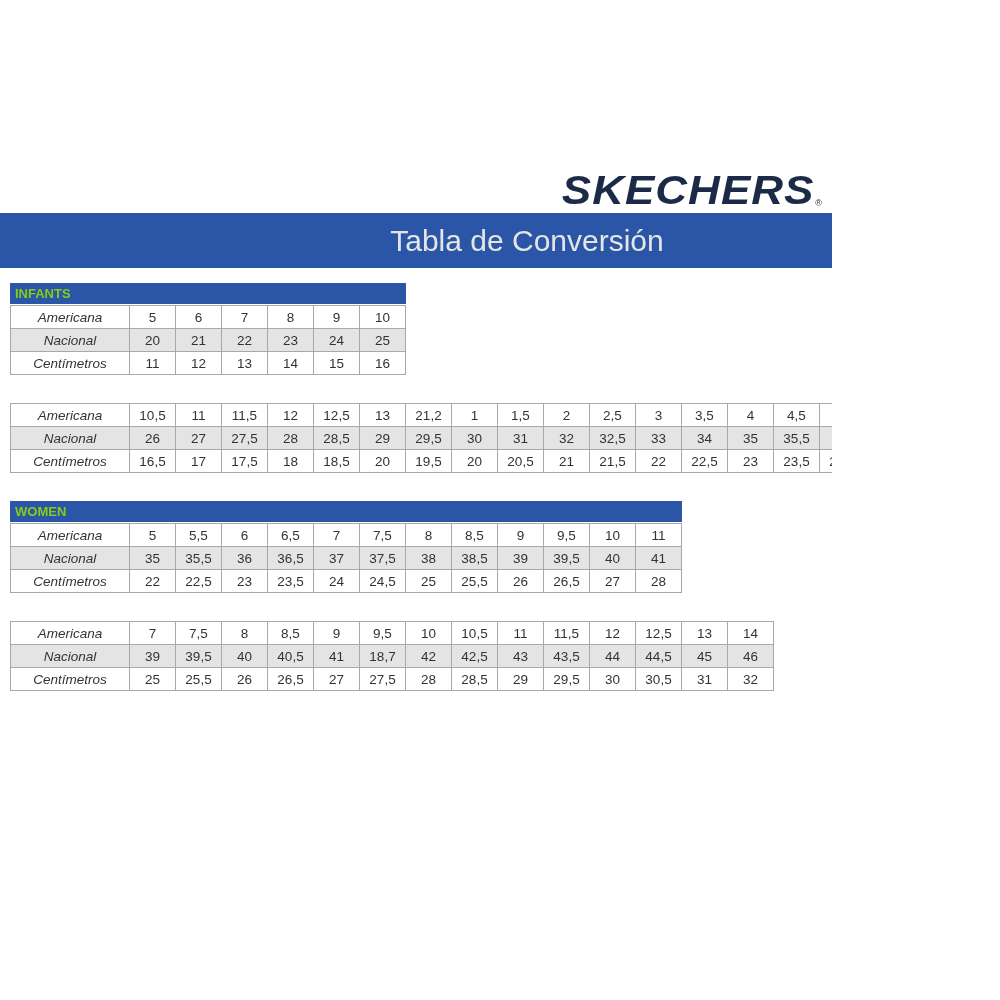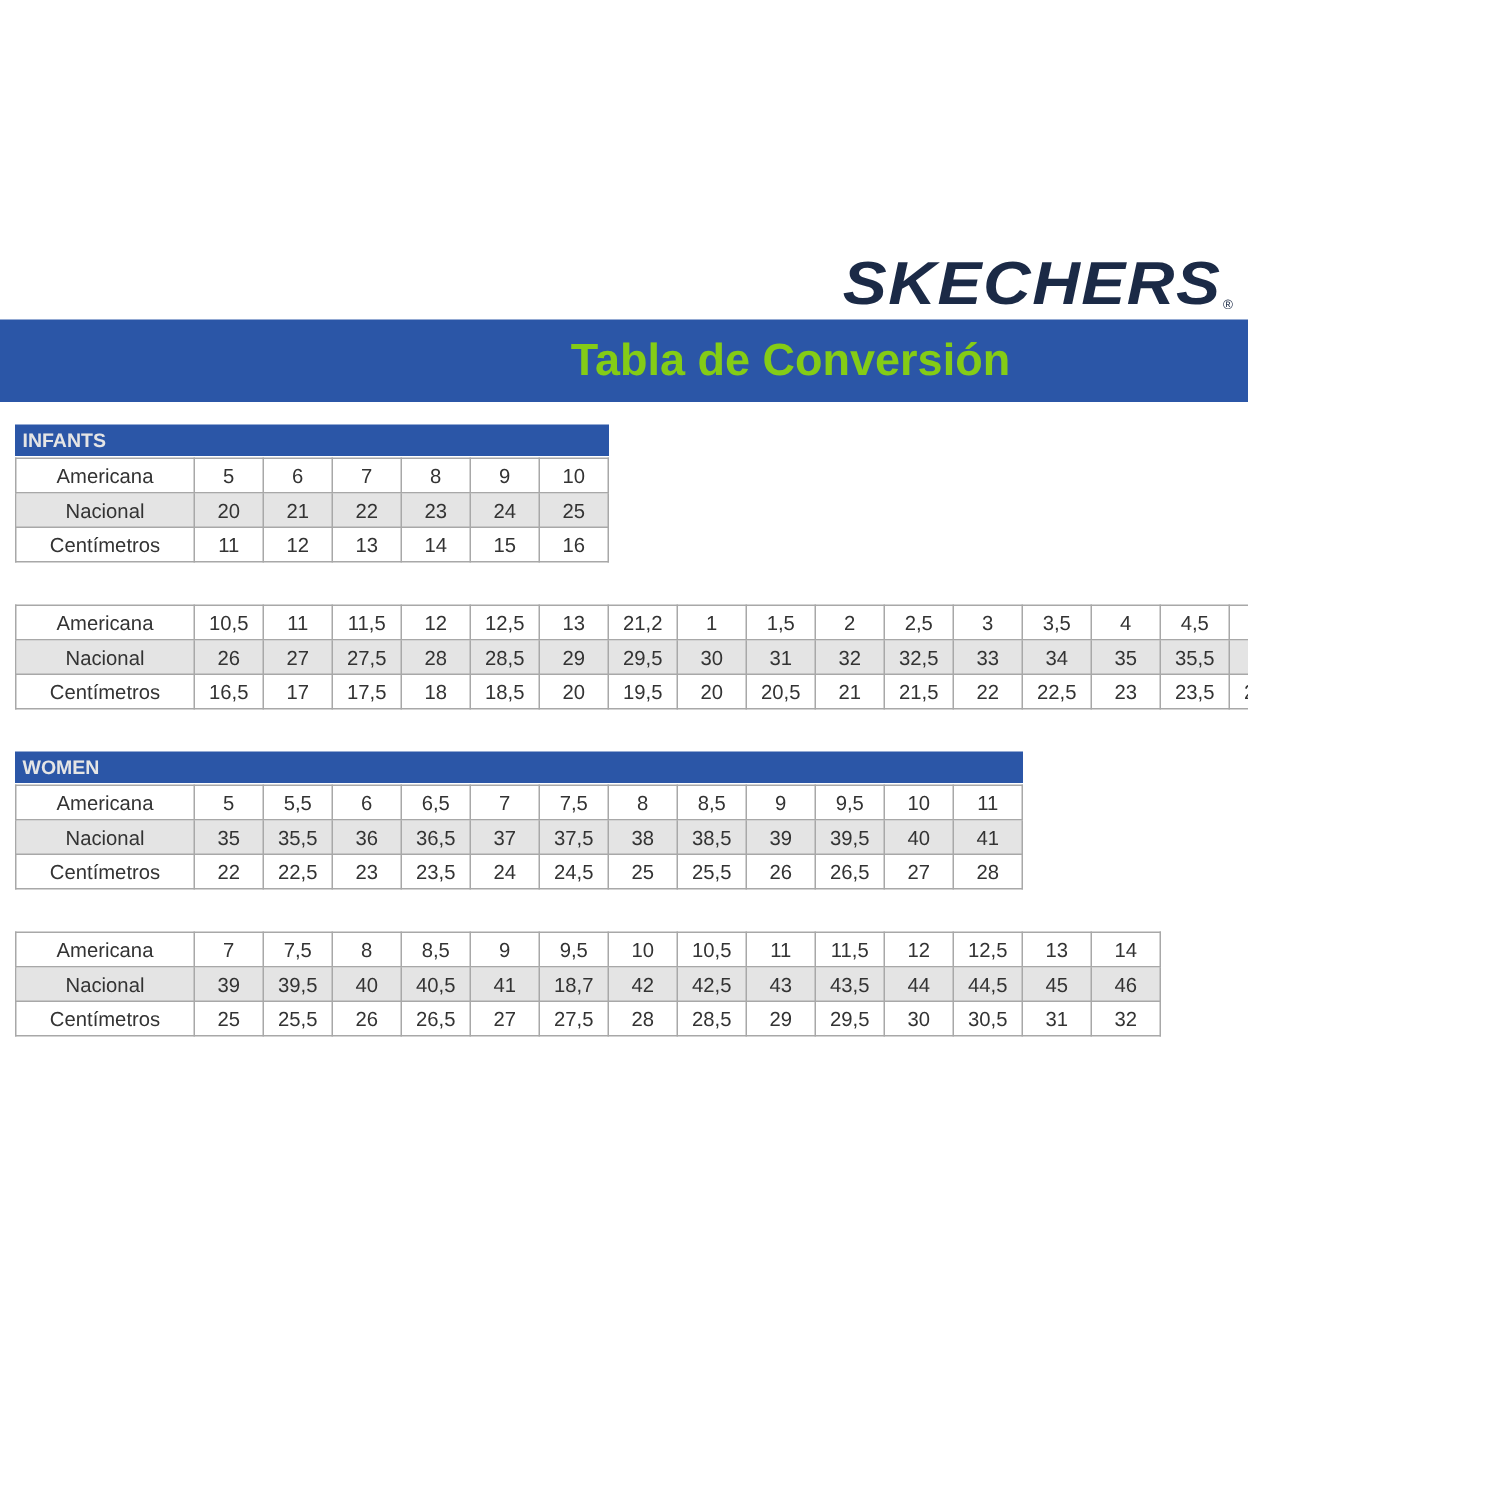--- a/index.html
+++ b/index.html
@@ -48,38 +48,38 @@
     top: 213px;
     left: 0;
     width: 1000px;
     height: 55px;
     background: #2b56a7;
     display: flex;
     align-items: center;
     justify-content: center;
   }
   .banner-title {
-    color: #84cc16;
+    color: #e5e5e5;
     font-size: 30px;
-    font-weight: bold;
+    font-weight: normal;
     padding-left: 54px; 
   }
 
   
   .tables-host {
     position: absolute;
     top: 283px;
     left: 10px;
   }
   .size-table {
     margin-bottom: 28px;
   }
   .table-header {
     background: #2b56a7;
-    color: #e5e5e5;
+    color: #84cc16;
     font-size: 13px;
     font-weight: bold;
     height: 21px;
     line-height: 21px;
     padding-left: 5px;
     box-sizing: border-box;
   }
   table.conv {
     border-collapse: collapse;
     table-layout: fixed;
@@ -92,20 +92,21 @@
     text-align: center;
     vertical-align: middle;
     font-size: 13.5px;
     color: #333333;
     padding: 0;
     background: #ffffff;
     overflow: hidden;
   }
   table.conv td.row-label {
     width: 118px;
+    font-style: italic;
   }
   table.conv tr.shaded td {
     background: #e4e4e4;
     text-align: center;
   }
 </style>
 </head>
 <body>
 
 <div class="page">

